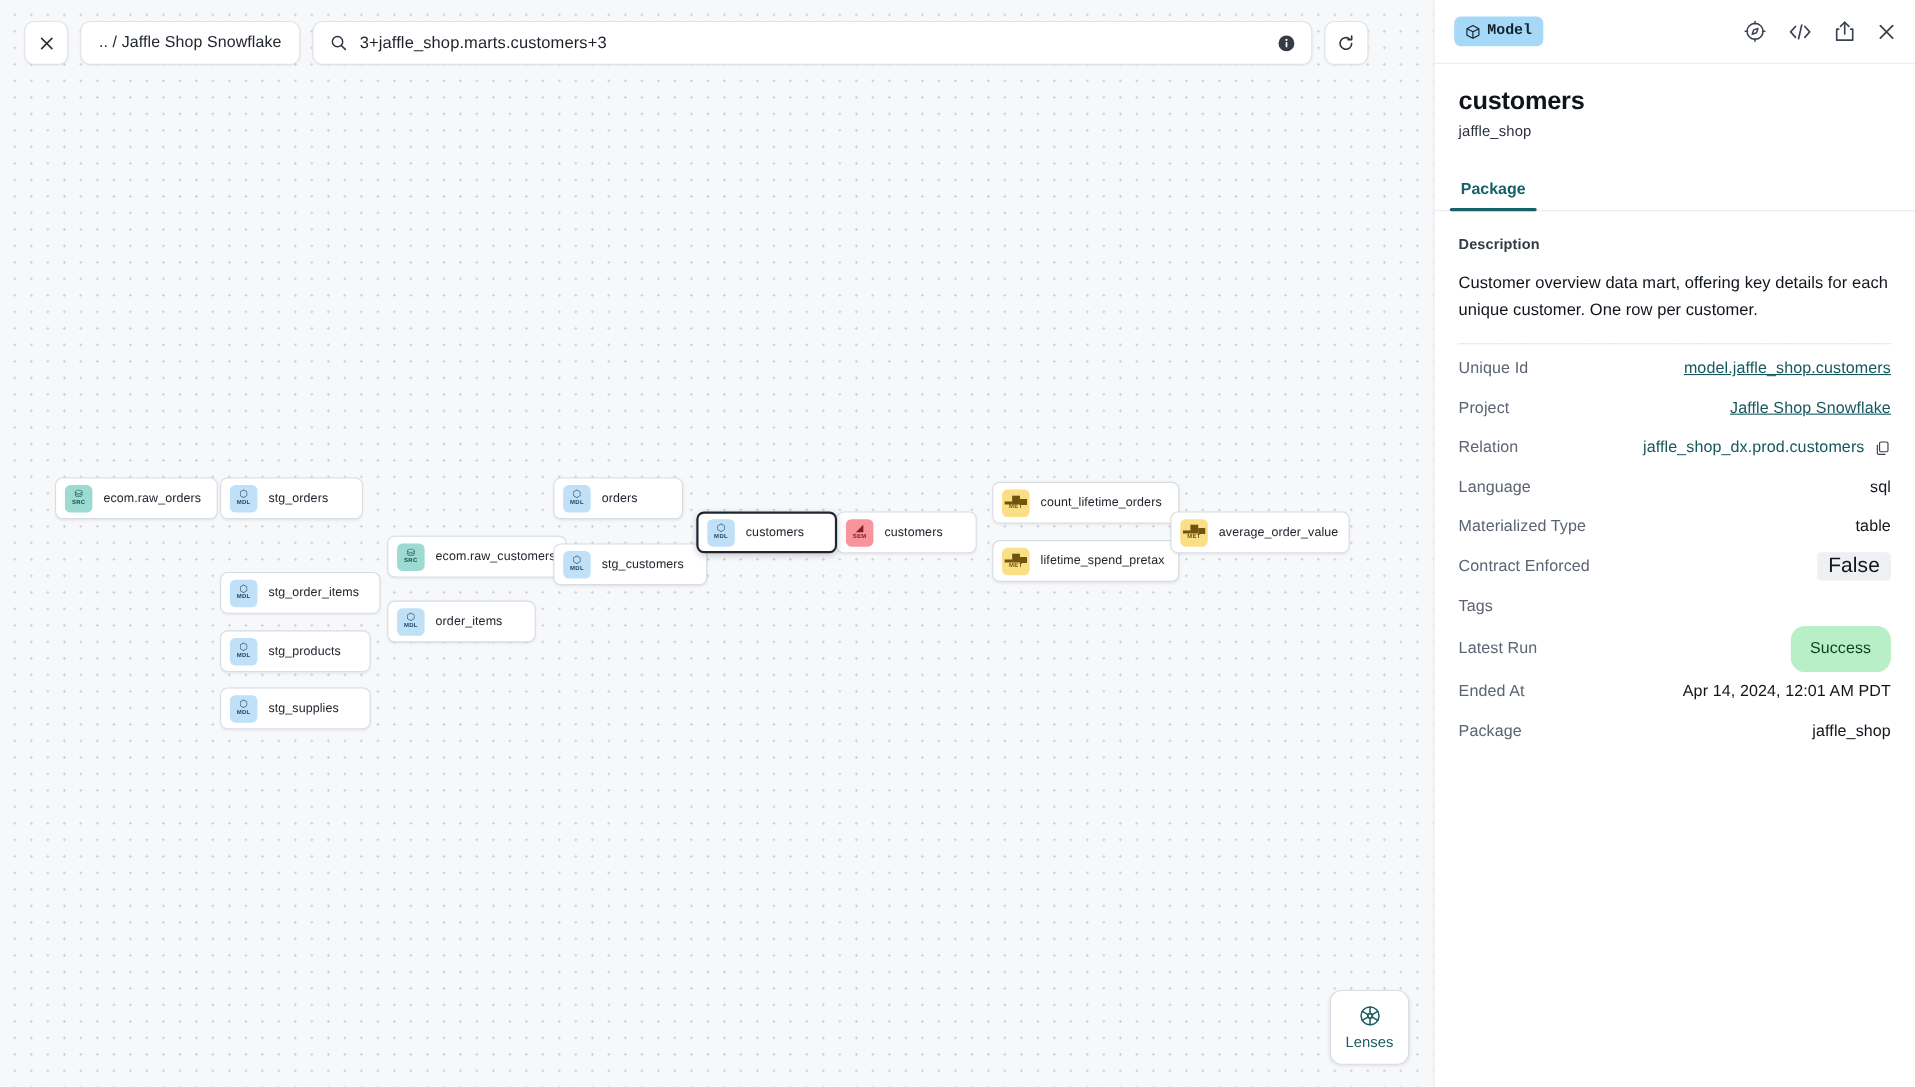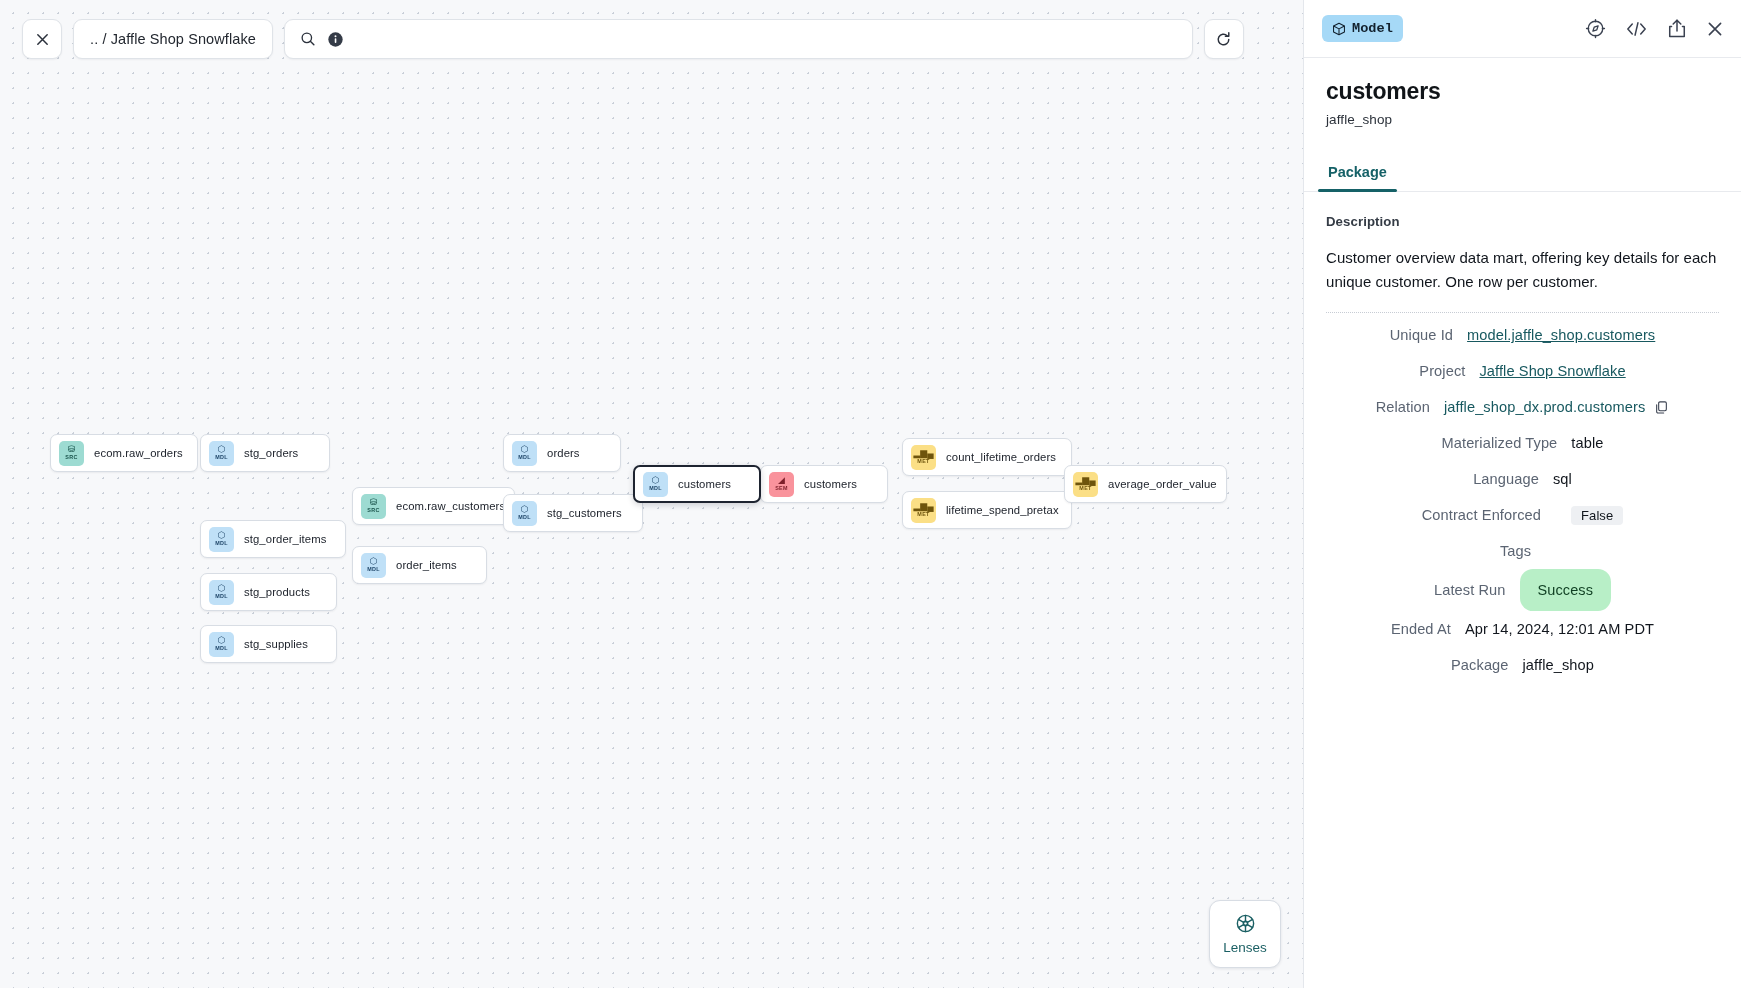--- a/index.html
+++ b/index.html
@@ -178,33 +178,33 @@
   }
   #desc-text {
     margin-top: 17px;
     font-size: 15px; color: #10151c; line-height: 1.57; letter-spacing: .05px;
   }
   #divider {
     margin: 19px 0 4px 0;
     border-bottom: 1px dotted #c7ccd4;
   }
   .prop-row {
-    display: flex; align-items: center; justify-content: center;
+    display: flex; align-items: center; justify-content: space-between;
     min-height: 36px; gap: 14px;
   }
   .prop-key { font-size: 14.6px; color: #5b6472; letter-spacing: .1px; }
   .prop-val {
     font-size: 14.6px; color: #11161d; text-align: right; letter-spacing: .1px;
     display: flex; align-items: center; gap: 9px; justify-content: flex-end;
   }
   .prop-val.link { color: #17585f; text-decoration: underline; cursor: pointer; }
   .prop-val.linkplain { color: #17585f; cursor: pointer; }
   .chip-grey {
     background: #eef0f3; border-radius: 4px; padding: 2px 10px;
-    font-size: 13px; color: #11161d; margin-left: 16px;
+    font-size: 19px; color: #11161d; margin-left: 16px;
   }
   .chip-success {
     background: #b8efc7; border-radius: 13px; padding: 13px 18px;
     font-size: 14.5px; color: #0f3f22;
   }
   .copy-ic { cursor: pointer; display: flex; }
 </style>
 </head>
 <body>
 
@@ -221,20 +221,21 @@
 
       <div class="tb-btn" id="breadcrumb-btn">
         <span>.. / Jaffle Shop Snowflake</span>
       </div>
 
       <div id="search-bar">
         <svg class="icon-svg" width="16" height="16" viewBox="0 0 18 18">
           <circle cx="7.7" cy="7.7" r="5.3" stroke="#2b313c" stroke-width="1.5" fill="none"></circle>
           <path d="M11.6 11.6 L15.6 15.6" stroke="#2b313c" stroke-width="1.6" stroke-linecap="round"></path>
         </svg>
+        <div id="search-value" title="Search lineage">3+jaffle_shop.marts.customers+3</div>
         <svg class="icon-svg" width="17" height="17" viewBox="0 0 18 18">
           <circle cx="9" cy="9" r="7.6" fill="#343b47"></circle>
           <circle cx="9" cy="5.6" r="1.05" fill="#fff"></circle>
           <rect x="8.2" y="7.6" width="1.7" height="5.2" rx=".8" fill="#fff"></rect>
         </svg>
       </div>
 
       <div class="tb-btn" id="refresh-btn">
         <svg class="icon-svg" width="17" height="17" viewBox="0 0 18 18">
           <path d="M14.6 9a5.6 5.6 0 1 1-1.75-4.05" stroke="#2b313c" stroke-width="1.55" fill="none" stroke-linecap="round"></path>
@@ -464,29 +465,29 @@
               <span>jaffle_shop_dx.prod.customers</span>
               <span class="copy-ic">
                 <svg width="15" height="15" viewBox="0 0 18 18">
                   <rect x="5.6" y="2.2" width="9.2" height="10.6" rx="1.6" stroke="#3a4150" stroke-width="1.3" fill="none"></rect>
                   <path d="M11.6 15.6 L4.8 15.6 A1.6 1.6 0 0 1 3.2 14 L3.2 5.6" stroke="#3a4150" stroke-width="1.3" fill="none" stroke-linecap="round"></path>
                 </svg>
               </span>
             </div>
           </div>
           <div class="prop-row">
+            <div class="prop-key">Language</div>
+            <div class="prop-val">
+              <span>sql</span>
+            </div>
+          </div>
+          <div class="prop-row">
             <div class="prop-key">Materialized Type</div>
             <div class="prop-val">
               <span>table</span>
-            </div>
-          </div>
-          <div class="prop-row">
-            <div class="prop-key">Language</div>
-            <div class="prop-val">
-              <span>sql</span>
             </div>
           </div>
           <div class="prop-row">
             <div class="prop-key">Contract Enforced</div>
             <div class="prop-val">
               <span class="chip-grey">False</span>
             </div>
           </div>
           <div class="prop-row">
             <div class="prop-key">Tags</div>

